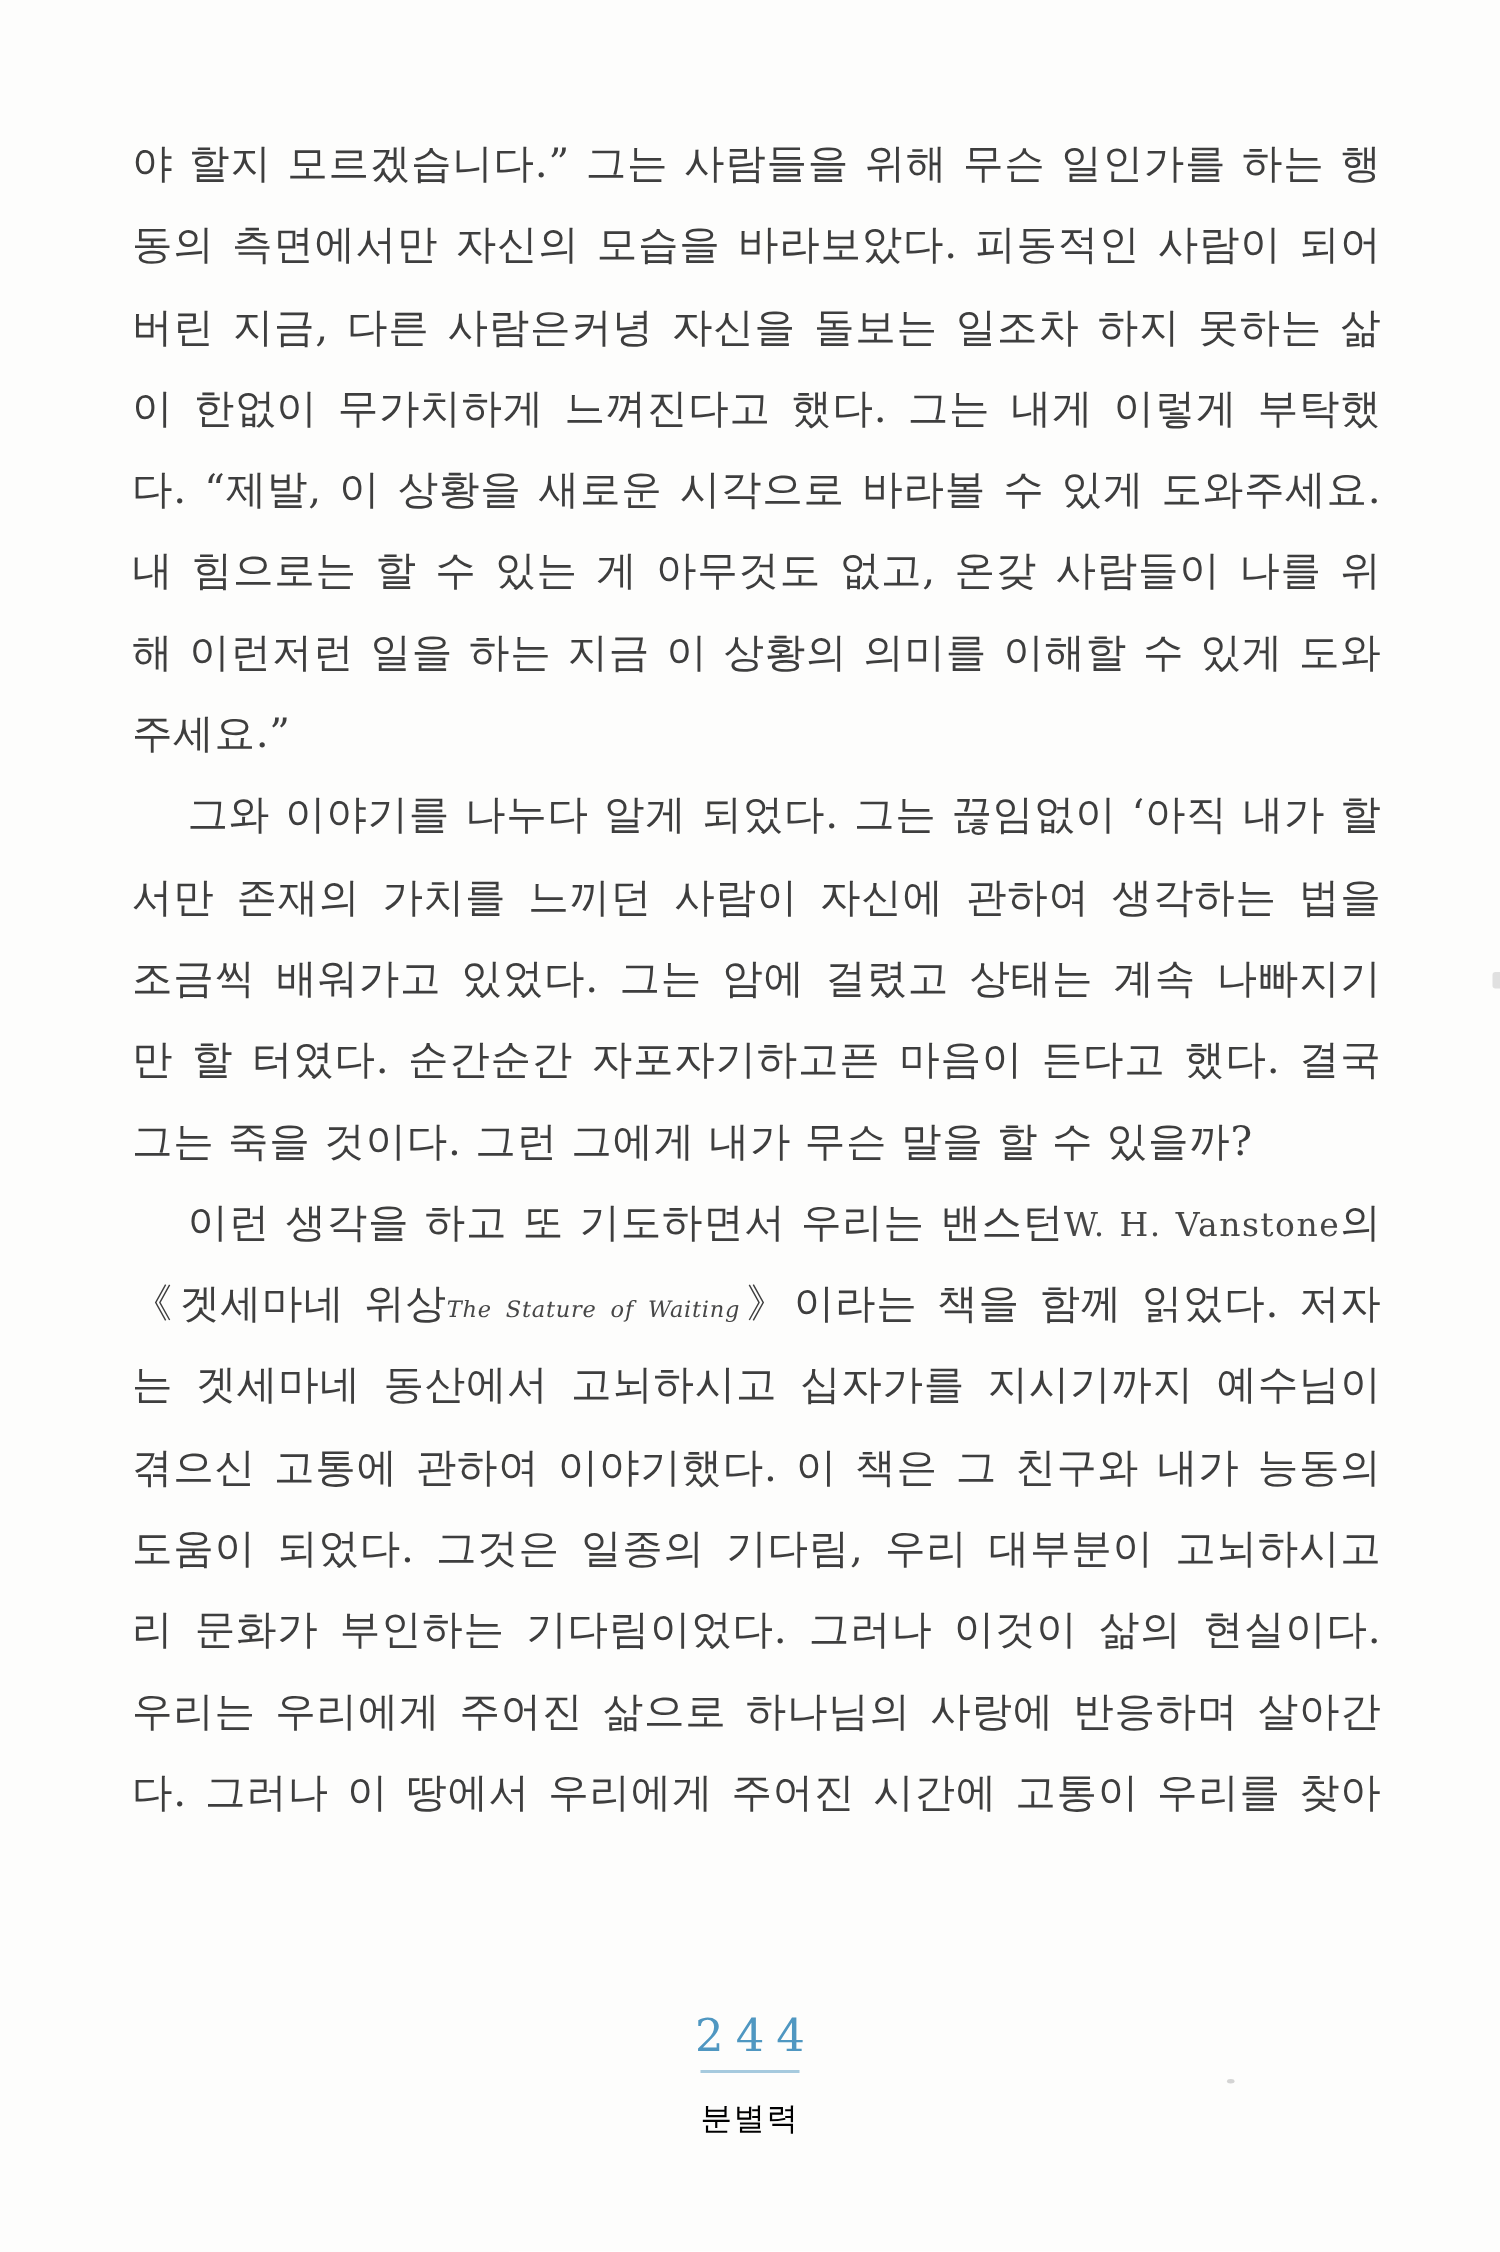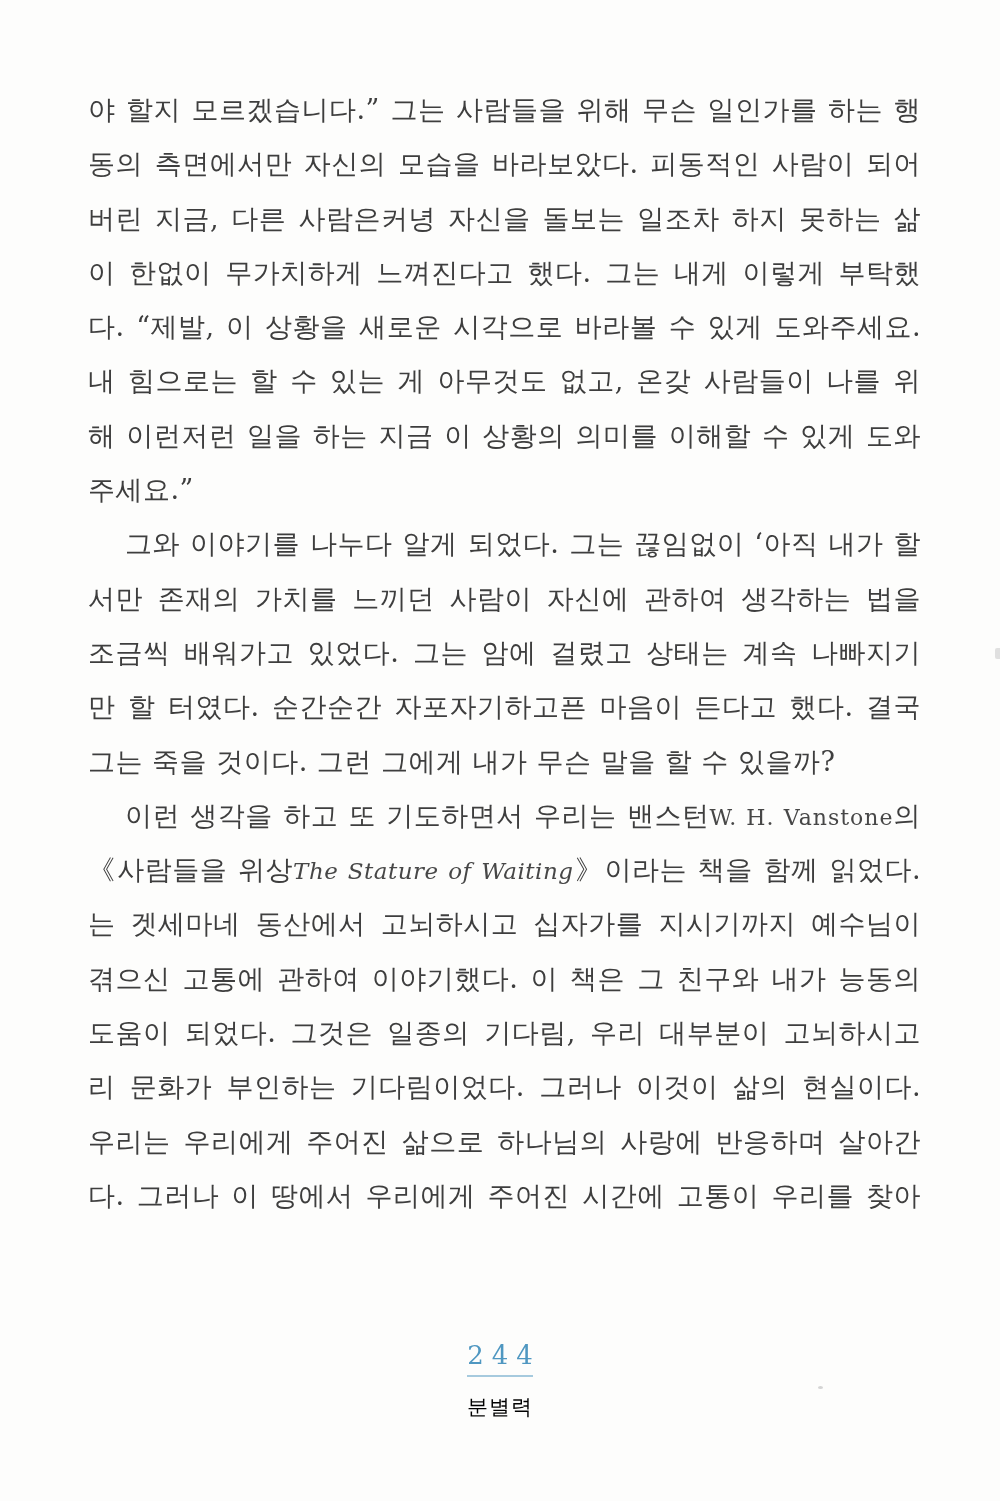--- a/index.html
+++ b/index.html
@@ -41,33 +41,33 @@
     text-indent: 37px;
   }
   .seg-k { }
   .seg-latin {
     font-size: 22px;
     letter-spacing: 1px;
     color: #474747;
   }
   .seg-italic {
     font-style: italic;
-    font-size: 23px;
+    font-size: 15px;
     letter-spacing: 0.5px;
     color: #474747;
   }
   .footer {
     position: absolute;
     left: 0;
     right: 0;
     top: 1340px;
     text-align: center;
   }
   .page-number {
-    font-size: 26px;
+    font-size: 30px;
     letter-spacing: 8px;
     text-indent: 8px;
     color: #4f97c1;
   }
   .page-number-rule {
     width: 66px;
     height: 2px;
     margin: 5px auto 0 auto;
     background: #a6cade;
   }
@@ -111,21 +111,21 @@
       <div class="line justify"><span class="seg-k">다. “제발, 이 상황을 새로운 시각으로 바라볼 수 있게 도와주세요.</span></div>
       <div class="line justify"><span class="seg-k">내 힘으로는 할 수 있는 게 아무것도 없고, 온갖 사람들이 나를 위</span></div>
       <div class="line justify"><span class="seg-k">해 이런저런 일을 하는 지금 이 상황의 의미를 이해할 수 있게 도와</span></div>
       <div class="line"><span class="seg-k">주세요.”</span></div>
       <div class="line justify indent"><span class="seg-k">그와 이야기를 나누다 알게 되었다. 그는 끊임없이 ‘아직 내가 할</span></div>
       <div class="line justify"><span class="seg-k">서만 존재의 가치를 느끼던 사람이 자신에 관하여 생각하는 법을</span></div>
       <div class="line justify"><span class="seg-k">조금씩 배워가고 있었다. 그는 암에 걸렸고 상태는 계속 나빠지기</span></div>
       <div class="line justify"><span class="seg-k">만 할 터였다. 순간순간 자포자기하고픈 마음이 든다고 했다. 결국</span></div>
       <div class="line"><span class="seg-k">그는 죽을 것이다. 그런 그에게 내가 무슨 말을 할 수 있을까?</span></div>
       <div class="line justify indent"><span class="seg-k">이런 생각을 하고 또 기도하면서 우리는 밴스턴</span><span class="seg-latin">W. H. Vanstone</span><span class="seg-k">의</span></div>
-      <div class="line justify"><span class="seg-k">《사람들을 위상</span><span class="seg-italic">The Stature of Waiting</span><span class="seg-k">》이라는 책을 함께 읽었다. 저자</span></div>
+      <div class="line justify"><span class="seg-k">《겟세마네 위상</span><span class="seg-italic">The Stature of Waiting</span><span class="seg-k">》이라는 책을 함께 읽었다. 저자</span></div>
       <div class="line justify"><span class="seg-k">는 겟세마네 동산에서 고뇌하시고 십자가를 지시기까지 예수님이</span></div>
       <div class="line justify"><span class="seg-k">겪으신 고통에 관하여 이야기했다. 이 책은 그 친구와 내가 능동의</span></div>
       <div class="line justify"><span class="seg-k">도움이 되었다. 그것은 일종의 기다림, 우리 대부분이 고뇌하시고 우</span></div>
       <div class="line justify"><span class="seg-k">리 문화가 부인하는 기다림이었다. 그러나 이것이 삶의 현실이다.</span></div>
       <div class="line justify"><span class="seg-k">우리는 우리에게 주어진 삶으로 하나님의 사랑에 반응하며 살아간</span></div>
       <div class="line justify"><span class="seg-k">다. 그러나 이 땅에서 우리에게 주어진 시간에 고통이 우리를 찾아</span></div>
     </main>
 
   <footer class="footer">
     <div class="page-number" style="color: rgb(79, 151, 193);">244</div>

